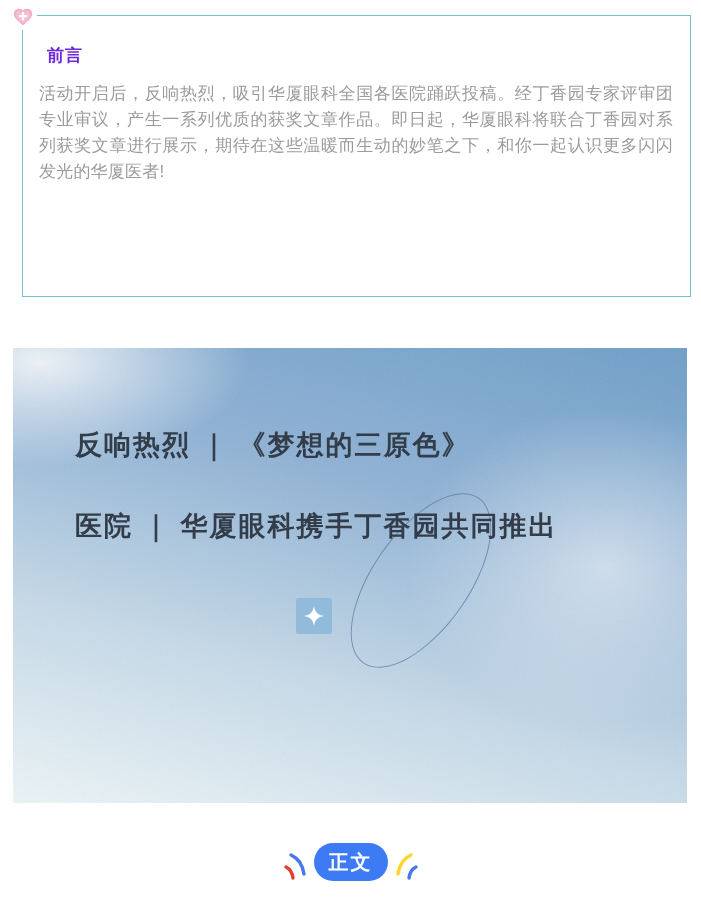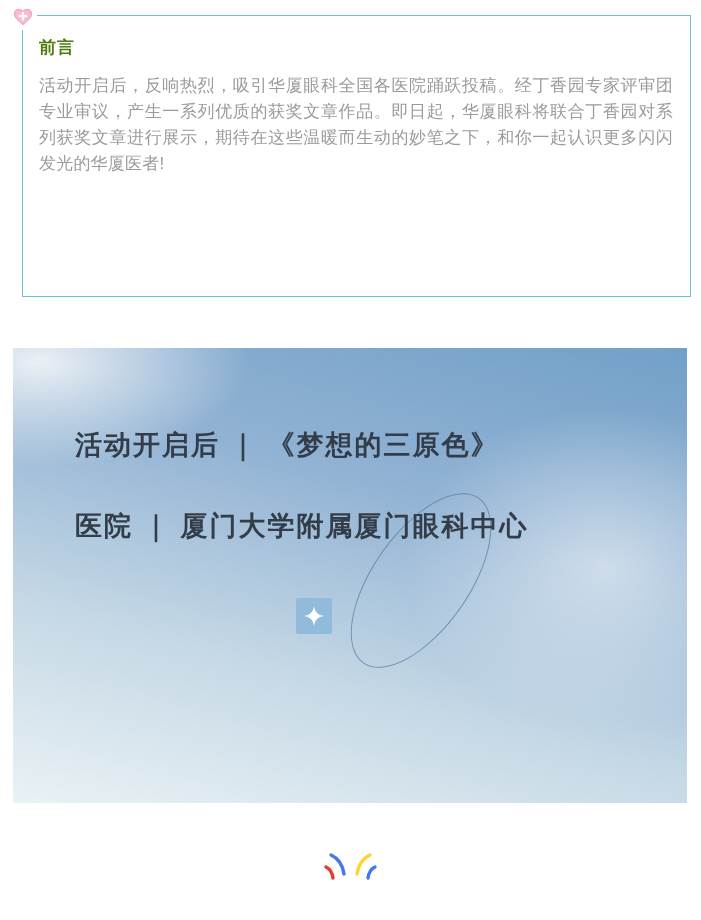--- a/index.html
+++ b/index.html
@@ -14,21 +14,21 @@
     position:absolute;left:22px;top:15px;width:669px;height:282px;
     border:1px solid #6cc5ce;box-sizing:border-box;
     padding:20px 17px 0 16px;background:#ffffff;
   }
   .heart-badge{
     position:absolute;left:-14px;top:-12px;width:28px;height:26px;
     background:#ffffff;display:flex;align-items:center;justify-content:center;
   }
   .heart-badge svg{width:24px;height:22px;display:block;}
   .preface-heading{
-    margin:0;font-size:17px;font-weight:bold;color:#4d7c0f;letter-spacing:1px;
+    margin:8px;font-size:17px;font-weight:bold;color:#6d28d9;letter-spacing:1px;
   }
   .preface-box p{
     margin:14px 0 0 0;font-size:17px;line-height:26px;color:#9b9b9b;
     text-align:justify;letter-spacing:0.2px;
   }
   .preface-box p + p{margin-top:45px;font-weight:bold;}
 
   
   .award-card{
     position:absolute;left:13px;top:348px;width:674px;height:455px;
@@ -84,22 +84,22 @@
         <rect x="7.3" y="9.8" width="9.4" height="2.4" rx="1" fill="#ffffff"></rect>
       </svg>
     </span>
     <h2 class="preface-heading">前言</h2>
     <p>活动开启后，反响热烈，吸引华厦眼科全国各医院踊跃投稿。经丁香园专家评审团专业审议，产生一系列优质的获奖文章作品。即日起，华厦眼科将联合丁香园对系列获奖文章进行展示，期待在这些温暖而生动的妙笔之下，和你一起认识更多闪闪发光的华厦医者!</p>
   </div>
 
   <div class="award-card">
     <div class="ellipse-deco"></div>
 
-    <div class="card-line">活动开启后 ｜ 《梦想的三原色》</div>
-    <div class="card-line">医院 ｜ 厦门大学附属厦门眼科中心</div>
+    <div class="card-line">反响热烈 ｜ 《梦想的三原色》</div>
+    <div class="card-line">医院 ｜ 华厦眼科携手丁香园共同推出</div>
 
     <div class="sparkle">
       <svg viewBox="0 0 24 24" aria-hidden="true">
         <path d="M12 2 C13 8.2 15.8 11 22 12 C15.8 13 13 15.8 12 22 C11 15.8 8.2 13 2 12 C8.2 11 11 8.2 12 2 Z" fill="#ffffff"></path>
       </svg>
     </div>
 
     <svg class="grain" aria-hidden="true">
       <filter id="grainF">
         <feTurbulence type="fractalNoise" baseFrequency="0.9" numOctaves="2" stitchTiles="stitch"></feTurbulence>
@@ -108,20 +108,21 @@
       <rect width="100%" height="100%" filter="url(#grainF)" opacity="0.10"></rect>
     </svg>
   </div>
 
   <div class="footer-marker">
     <svg class="arc-icon" width="24" height="32" viewBox="0 0 24 32" aria-hidden="true">
       <path d="M8 3 Q 19 8, 21 22" fill="none" stroke="#4677f0" stroke-width="3.4" stroke-linecap="round"></path>
       <path d="M3 15 Q 9 18, 10 26" fill="none" stroke="#e2402e" stroke-width="3.4" stroke-linecap="round"></path>
     </svg>
 
+    <button class="body-text-button">正文</button>
 
     <svg class="arc-icon" width="24" height="32" viewBox="0 0 24 32" style="transform:scaleX(-1);" aria-hidden="true">
       <path d="M8 3 Q 19 8, 21 22" fill="none" stroke="#ffd42e" stroke-width="3.4" stroke-linecap="round"></path>
       <path d="M3 15 Q 9 18, 10 26" fill="none" stroke="#4677f0" stroke-width="3.4" stroke-linecap="round"></path>
     </svg>
   </div>
 
 </div>
 
 </body></html>

